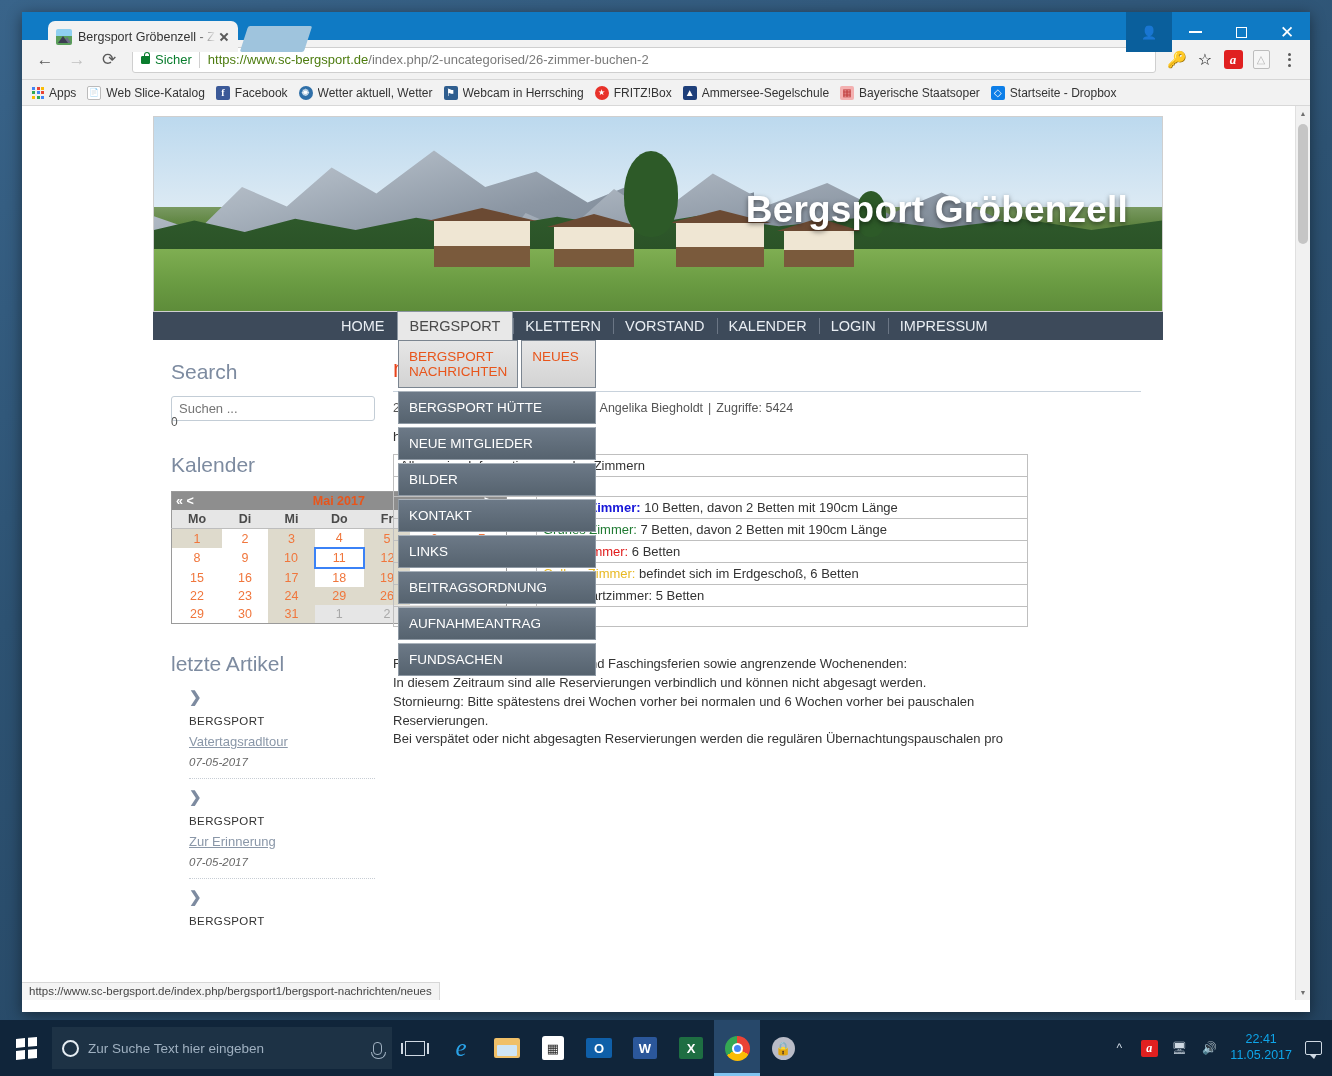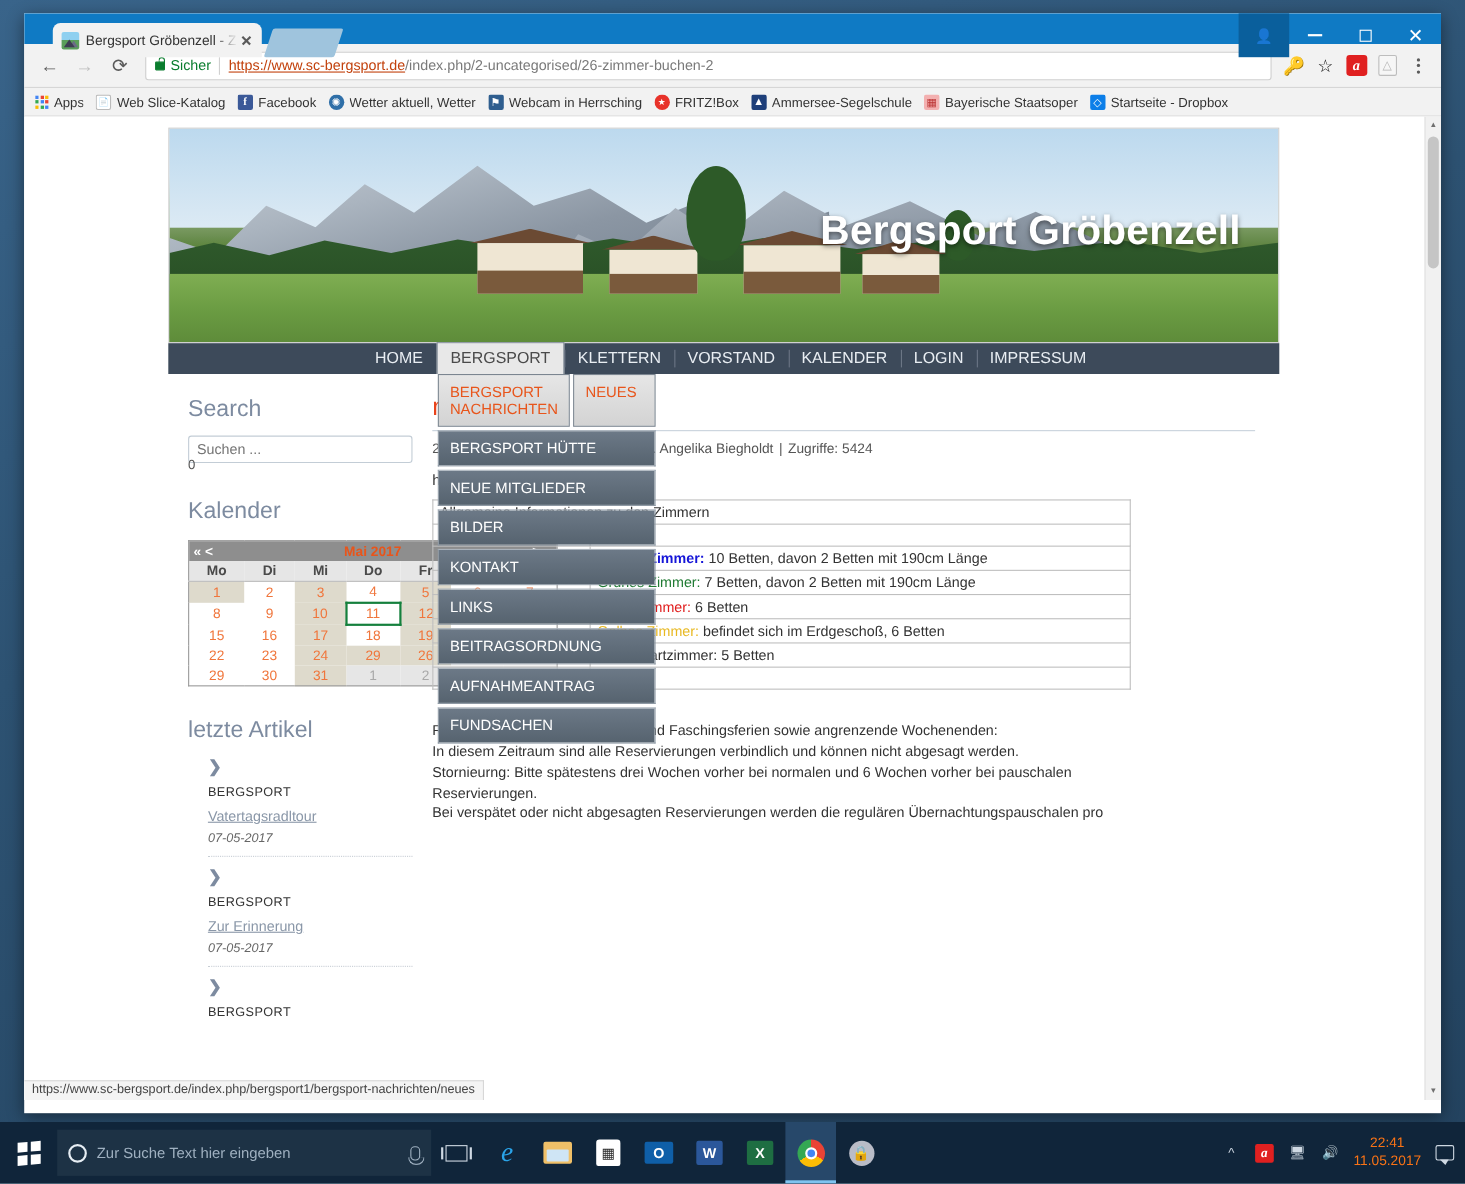--- a/index.html
+++ b/index.html
@@ -95,21 +95,21 @@
   .omnibox{
     flex:1; height:26px; margin:0 6px; background:#fff; border:1px solid #cfcfcf;
     border-radius:3px; display:flex; align-items:center; padding:0 8px; font-size:13px;
   }
   .lock{ width:9px;height:8px;border:1.5px solid #0a7d2e;border-radius:1px; position:relative;
          margin-right:5px; background:#0a7d2e;}
   .lock:before{ content:""; position:absolute; left:1.5px; top:-5px; width:4px;height:5px;
          border:1.5px solid #0a7d2e; border-bottom:none; border-radius:3px 3px 0 0;}
   .secure{ color:#0a7d2e; margin-right:7px; }
   .omnibox .sep{ width:1px; height:16px; background:#d0d0d0; margin-right:8px; }
-  .url-host{ color:#c2410c;text-decoration:underline; }
+  .url-host{ color:#4d7c0f; }
   .url-path{ color:#7a7a7a; }
   .tb-icon{ width:26px;height:26px;display:flex;align-items:center;justify-content:center; }
   .ext-avira{ width:19px;height:19px;background:#e02020;border-radius:3px;color:#fff;
               font-size:13px;font-style:italic;font-weight:bold;display:flex;
               align-items:center;justify-content:center;font-family:"Liberation Serif",serif;}
   .ext-pdf{ width:17px;height:19px;border:1px solid #bdbdbd;border-radius:2px;color:#b5b5b5;
             font-size:11px;display:flex;align-items:center;justify-content:center;background:#f6f6f6;}
   .kebab{ display:flex;flex-direction:column;gap:2.5px;align-items:center; }
   .kebab i{ width:3px;height:3px;border-radius:50%;background:#5a5a5a;display:block; }
 
@@ -236,21 +236,21 @@
         border-collapse:collapse; background:#fff; }
   .cal td, .cal th{ text-align:center; padding:2px 16px; width:14.2%; }
   .cal .cal-nav{ background:#8e8e8e; color:#fff; padding:2px 4px; }
   .cal .cal-nav .m{ color:#e8551b; font-weight:bold; }
   .cal .cal-nav .arrows{ color:#fff; font-weight:bold; }
   .cal thead.dows th{ background:#e6e6e6; color:#4a4a4a; font-weight:bold; border-bottom:1px solid #bdbdbd;}
   .cal thead.dows th.sun{ color:#e01b1b; }
   .cal td.d{ color:#f0763c; }
   .cal td.hl{ background:#dedacc; }
   .cal td.other{ color:#a9a9a9; background:#e6e6e6; }
-  .cal td.today{ border:2px solid #15803d; }
+  .cal td.today{ border:2px solid #3b82f6; }
 
   
   .art{ padding-left:18px; margin-top:8px; }
   .art .chev{ color:#7d8ba0; font-size:15px; font-weight:bold; margin-bottom:9px; }
   .art .cat{ font-size:11.5px; color:#333; letter-spacing:.4px; margin-bottom:7px; }
   .art a{ font-size:13px; color:#8a97a8; text-decoration:underline; display:block; margin-bottom:7px;}
   .art .date{ font-size:11.5px; color:#666; font-style:italic; }
   .art .divider{ border-bottom:1px dotted #c7cdd4; margin:10px 0 9px; }
 
   .main{ flex:1; padding-right:22px; position:relative; }
@@ -311,21 +311,21 @@
      background:#cfd9e3; }
   .tv:before{ left:-5px; } .tv:after{ right:-5px; }
   .tbapps{ display:flex; align-items:center; height:56px; }
   .tbapp{ width:46px;height:56px; display:flex; align-items:center; justify-content:center;
           position:relative; }
   .tbapp.active{ background:#27486a; }
   .tbapp.active:after{ content:""; position:absolute; left:0; right:0; bottom:0; height:3px;
           background:#7fc4f0; }
   .tray{ margin-left:auto; display:flex; align-items:center; gap:12px; padding-right:10px;
          font-size:12px; }
-  .clock{ text-align:center; line-height:1.25; color:#f97316; font-size:12.5px; }
+  .clock{ text-align:center; line-height:1.25; color:#0ea5e9; font-size:12.5px; }
   .tray-ic{ width:18px;height:18px; display:flex; align-items:center; justify-content:center; }
   .avira{ width:17px;height:17px;background:#e02020;border-radius:2px;color:#fff;
      font-family:"Liberation Serif",serif; font-style:italic; font-weight:bold; font-size:12px;
      display:flex;align-items:center;justify-content:center; }
   .notif{ width:17px;height:14px;border:1.6px solid #cfd9e3;border-radius:2px;position:relative;}
   .notif:after{ content:""; position:absolute; left:3px; bottom:-5px; width:0;height:0;
      border-left:5px solid transparent;border-right:3px solid transparent;border-top:5px solid #cfd9e3;}
 </style>
 </head>
 <body>

